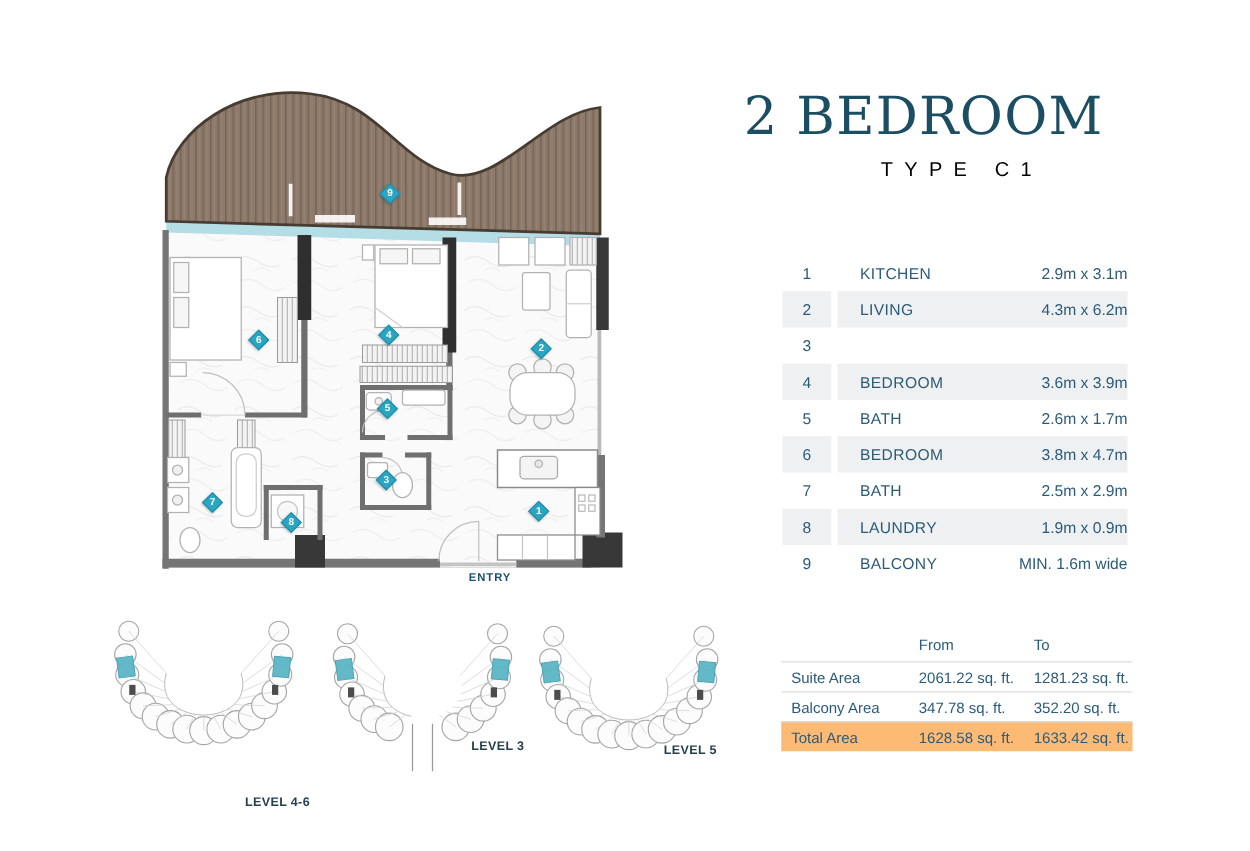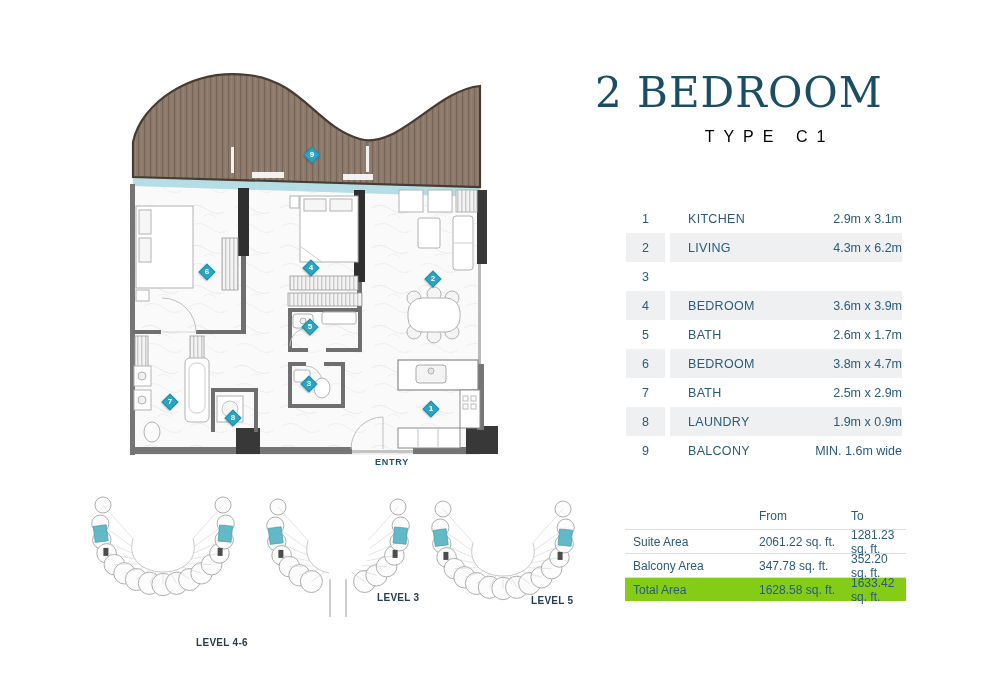--- a/index.html
+++ b/index.html
@@ -41,23 +41,23 @@
   .rnum { width:39px; justify-content:center; }
   .rgap { width:5px; }
   .rmain { flex:1; padding-left:18px; }
   .rname { width:117px; letter-spacing:.3px; }
   .rdims { flex:1;text-align:right; }
 
   
   .area-table { position:absolute; left:625px; top:503px; width:281px; font-size:12px; color:#2b5b79; }
   .arow { display:flex; height:24px; align-items:center; border-top:1px solid #d9dee1; }
   .arow.head { height:26px; border-top:none; }
-  .arow.hl { background:#84cc16; }
+  .arow.hl { background:#fdba74; }
   .acol0 { width:110px; padding-left:8px; }
-  .acol1 { width:92px;margin-left:24px; }
+  .acol1 { width:92px; }
   .acol2 { flex:1; }
 </style>
 </head>
 <body>
 
 <div class="stage">
 
   <svg class="plan-svg" width="600" height="681" viewBox="0 0 600 681" xmlns="http://www.w3.org/2000/svg">
     <defs>
       <pattern id="wood" width="6" height="8" patternUnits="userSpaceOnUse">

